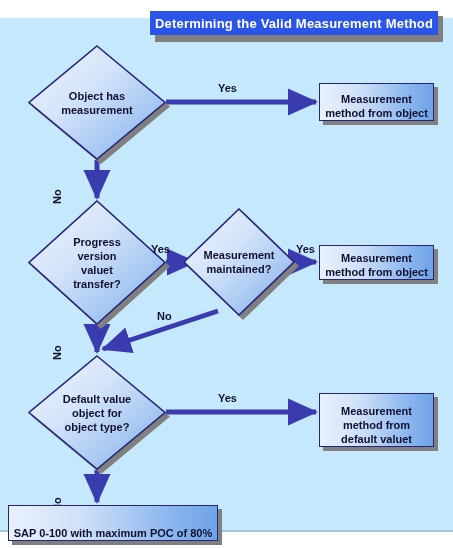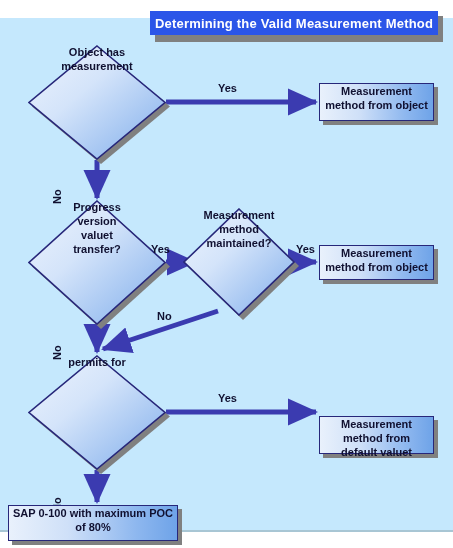--- a/index.html
+++ b/index.html
@@ -72,20 +72,21 @@
     width: 100%; height: 100%;
   }
   .diamond-shadow {
     transform: translate(4px, 4px);
   }
   .diamond-label {
     position: absolute;
     left: 0; top: 0;
     width: 100%; height: 100%;
     display: flex;
+    align-items: center;
     justify-content: center;
     text-align: center;
     color: #101030;
     font-size: 11px;
     font-weight: bold;
     line-height: 14px;
     pointer-events: none;
   }
   .diamond-label span { display: block; padding: 0 6px; }
 
@@ -98,21 +99,21 @@
     background: #808080;
   }
   .box-shape {
     position: absolute;
     left: 0; top: 0;
     width: 100%; height: 100%;
     box-sizing: border-box;
     border: 1px solid #27277a;
     background: linear-gradient(to right, #e9f1fc 0%, #cfe0f8 35%, #8fb8ef 75%, #6ea3e8 100%);
     display: flex;
-    align-items: flex-start;
+    align-items: flex-end;
     justify-content: center;
   }
   .box-label {
     text-align: center;
     color: #101030;
     font-size: 11px;
     font-weight: bold;
     line-height: 14px;
     padding: 0 4px;
   }
@@ -232,21 +233,20 @@
   <div class="diamond-wrap" style="left:183px; top:208px; width:112px; height:108px;">
     <svg class="diamond-shadow" viewBox="0 0 112 108" preserveAspectRatio="none">
       <polygon points="56,0 112,54 56,108 0,54" fill="#808080"></polygon>
     </svg>
     <svg class="diamond-shape" viewBox="0 0 112 108" preserveAspectRatio="none">
       <polygon points="56,1 111,54 56,107 1,54" fill="url(#dgrad)" stroke="#27277a" stroke-width="1.6"></polygon>
     </svg>
     <div class="diamond-label">
       <div>
         <span>Measurement</span>
-        <span>method</span>
         <span>maintained?</span>
       </div>
     </div>
   </div>
 
   <div class="edge-label" style="left:296px; top:243px;">Yes</div>
   <div class="edge-label" style="left:157px; top:310px;">No</div>
 
   <div class="box-wrap" style="left:319px; top:245px; width:115px; height:35px;">
     <div class="box-shadow"></div>
@@ -260,39 +260,41 @@
 
   <div class="diamond-wrap" style="left:28px; top:355px; width:138px; height:115px;">
     <svg class="diamond-shadow" viewBox="0 0 138 115" preserveAspectRatio="none">
       <polygon points="69,0 138,57.5 69,115 0,57.5" fill="#808080"></polygon>
     </svg>
     <svg class="diamond-shape" viewBox="0 0 138 115" preserveAspectRatio="none">
       <polygon points="69,1 137,57.5 69,114 1,57.5" fill="url(#dgrad)" stroke="#27277a" stroke-width="1.6"></polygon>
     </svg>
     <div class="diamond-label">
       <div>
-        <span>permits for</span>
+        <span>Default value</span>
+        <span>object for</span>
+        <span>object type?</span>
       </div>
     </div>
   </div>
 
   <div class="edge-label" style="left:218px; top:392px;">Yes</div>
   <div class="edge-label vertical" style="left:63px; top:500px;">No</div>
 
-  <div class="box-wrap" style="left:319px; top:416px; width:115px; height:38px;">
+  <div class="box-wrap" style="left:319px; top:393px; width:115px; height:54px;">
     <div class="box-shadow"></div>
     <div class="box-shape">
       <div class="box-label">
         <span>Measurement method</span>
         <span>from default valuet</span>
       </div>
     </div>
   </div>
 
-  <div class="box-wrap" style="left:8px; top:505px; width:170px; height:36px;">
+  <div class="box-wrap" style="left:8px; top:505px; width:170px; height:36px;padding-left:40px;">
     <div class="box-shadow"></div>
     <div class="box-shape">
       <div class="box-label">
         <span>SAP 0-100 with maximum</span>
         <span>POC of 80%</span>
       </div>
     </div>
   </div>
 
 </div>

